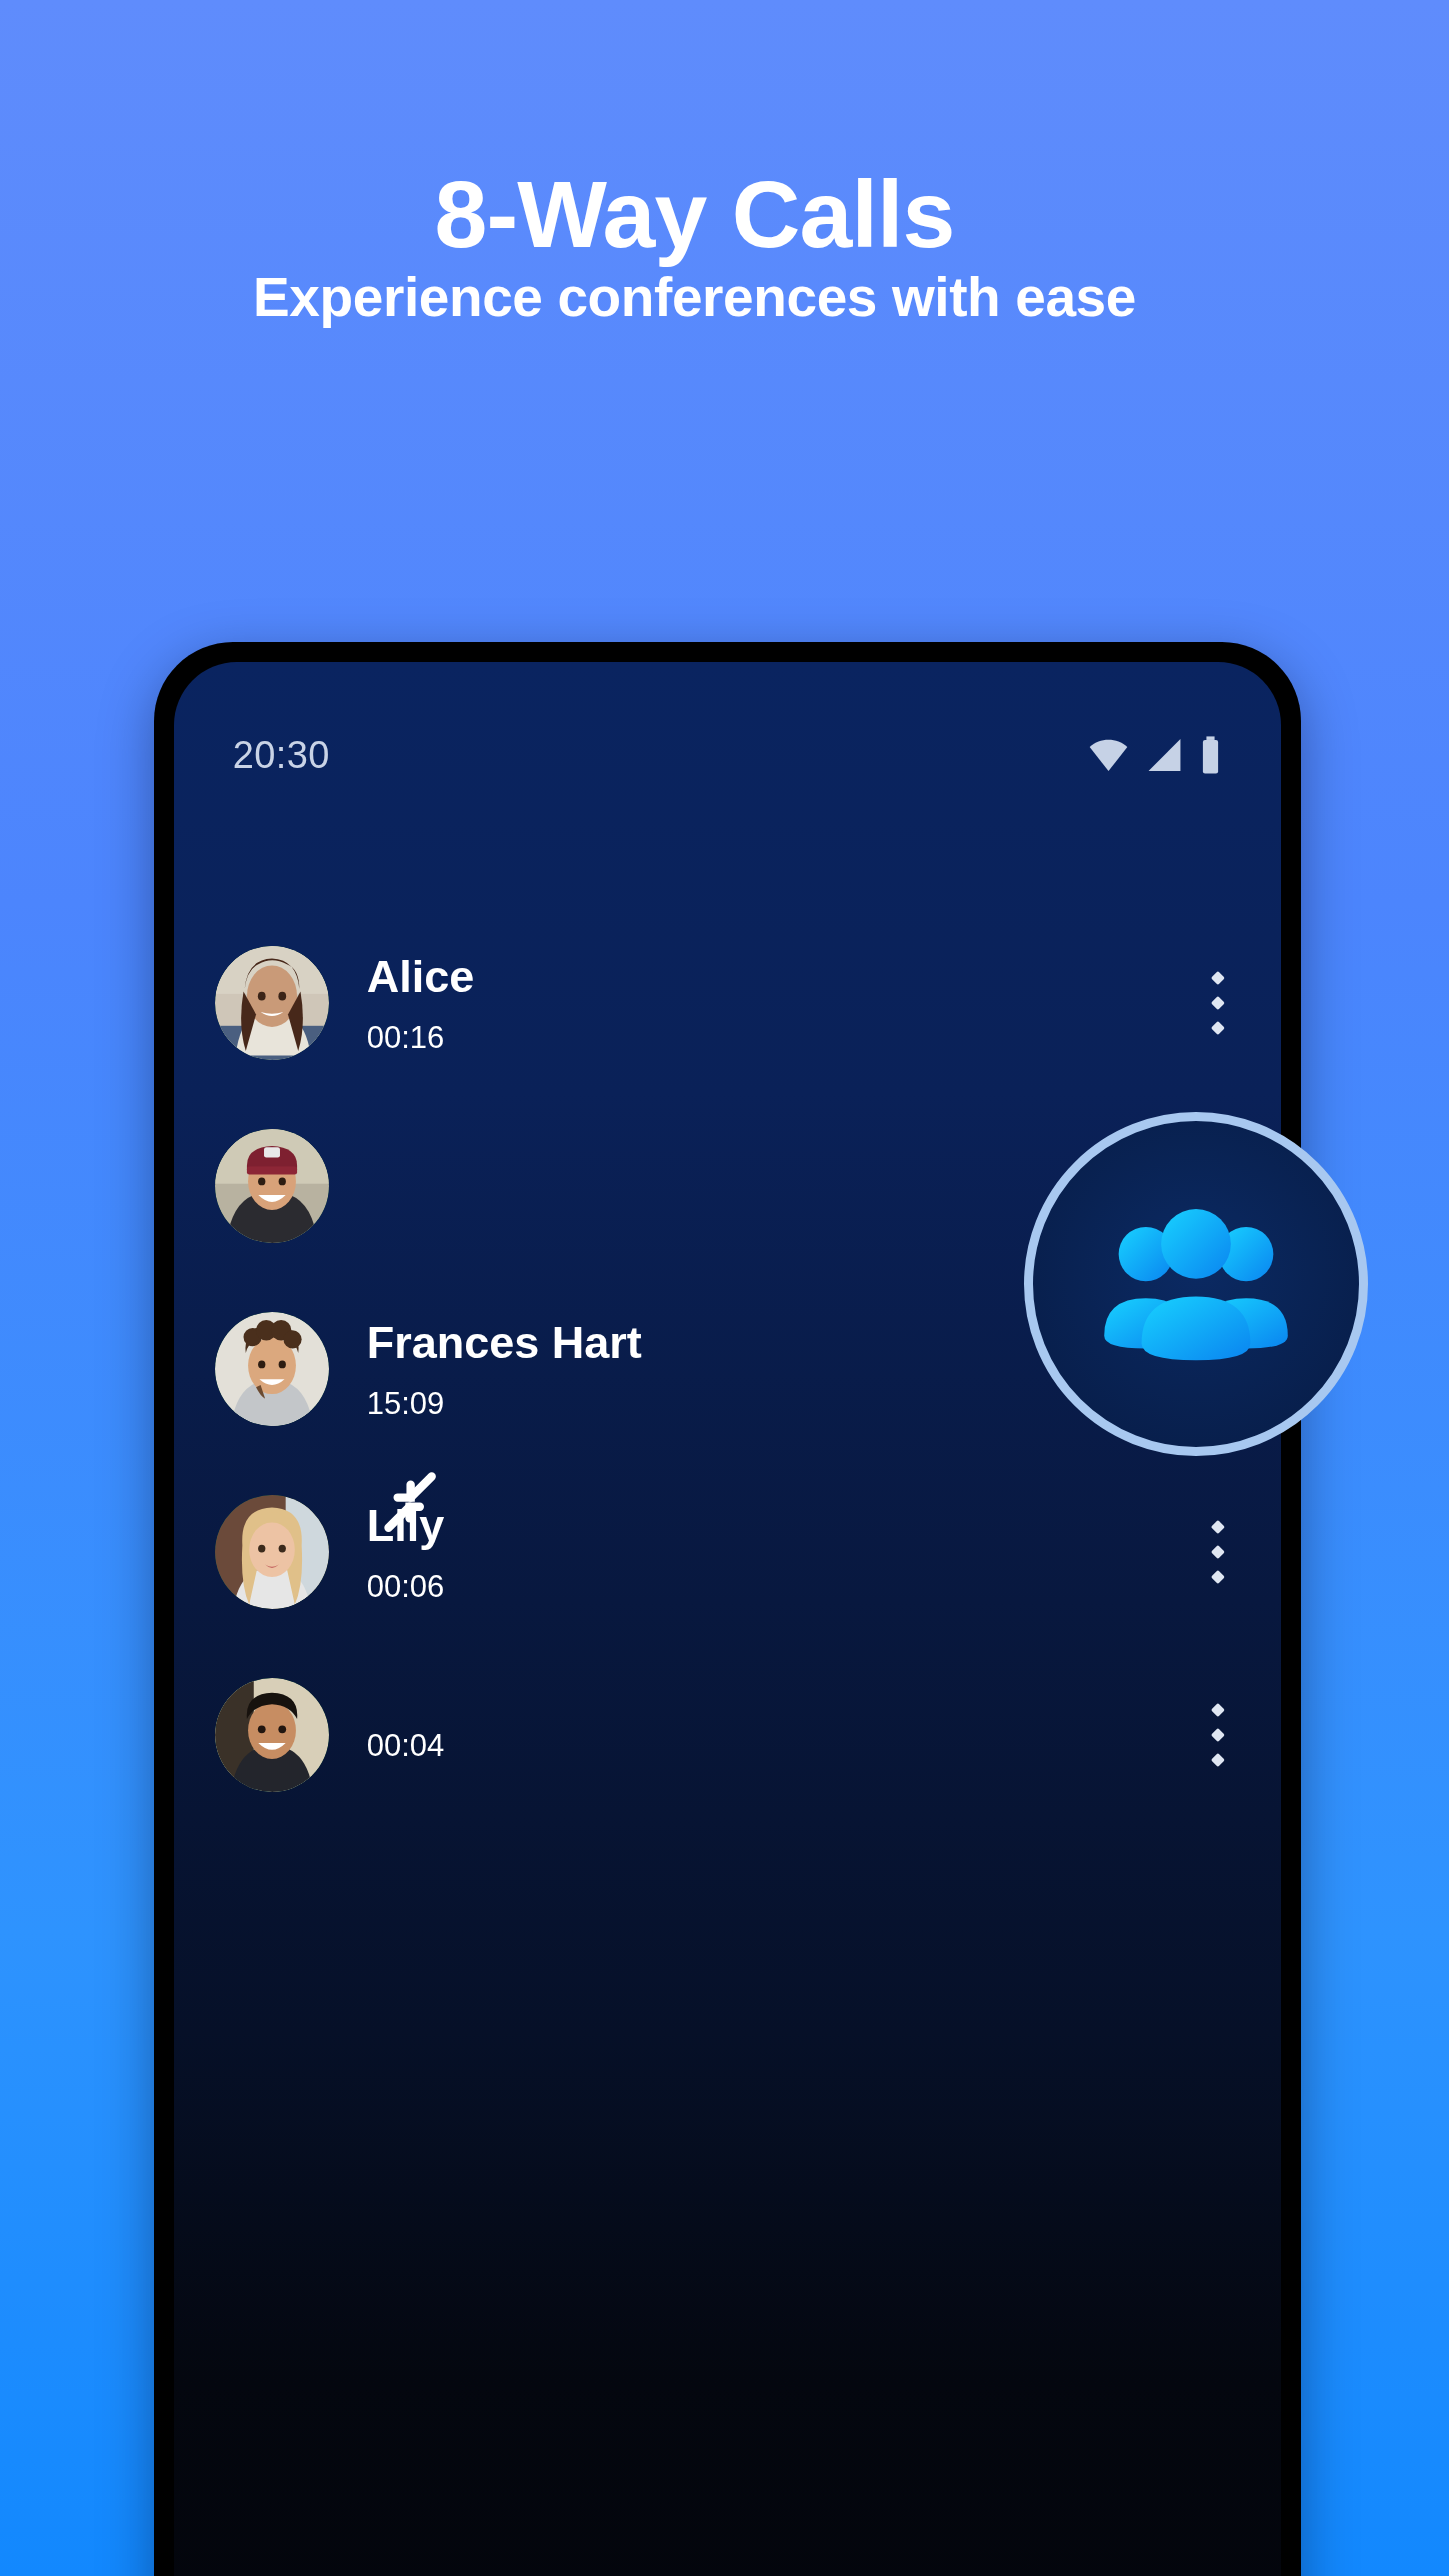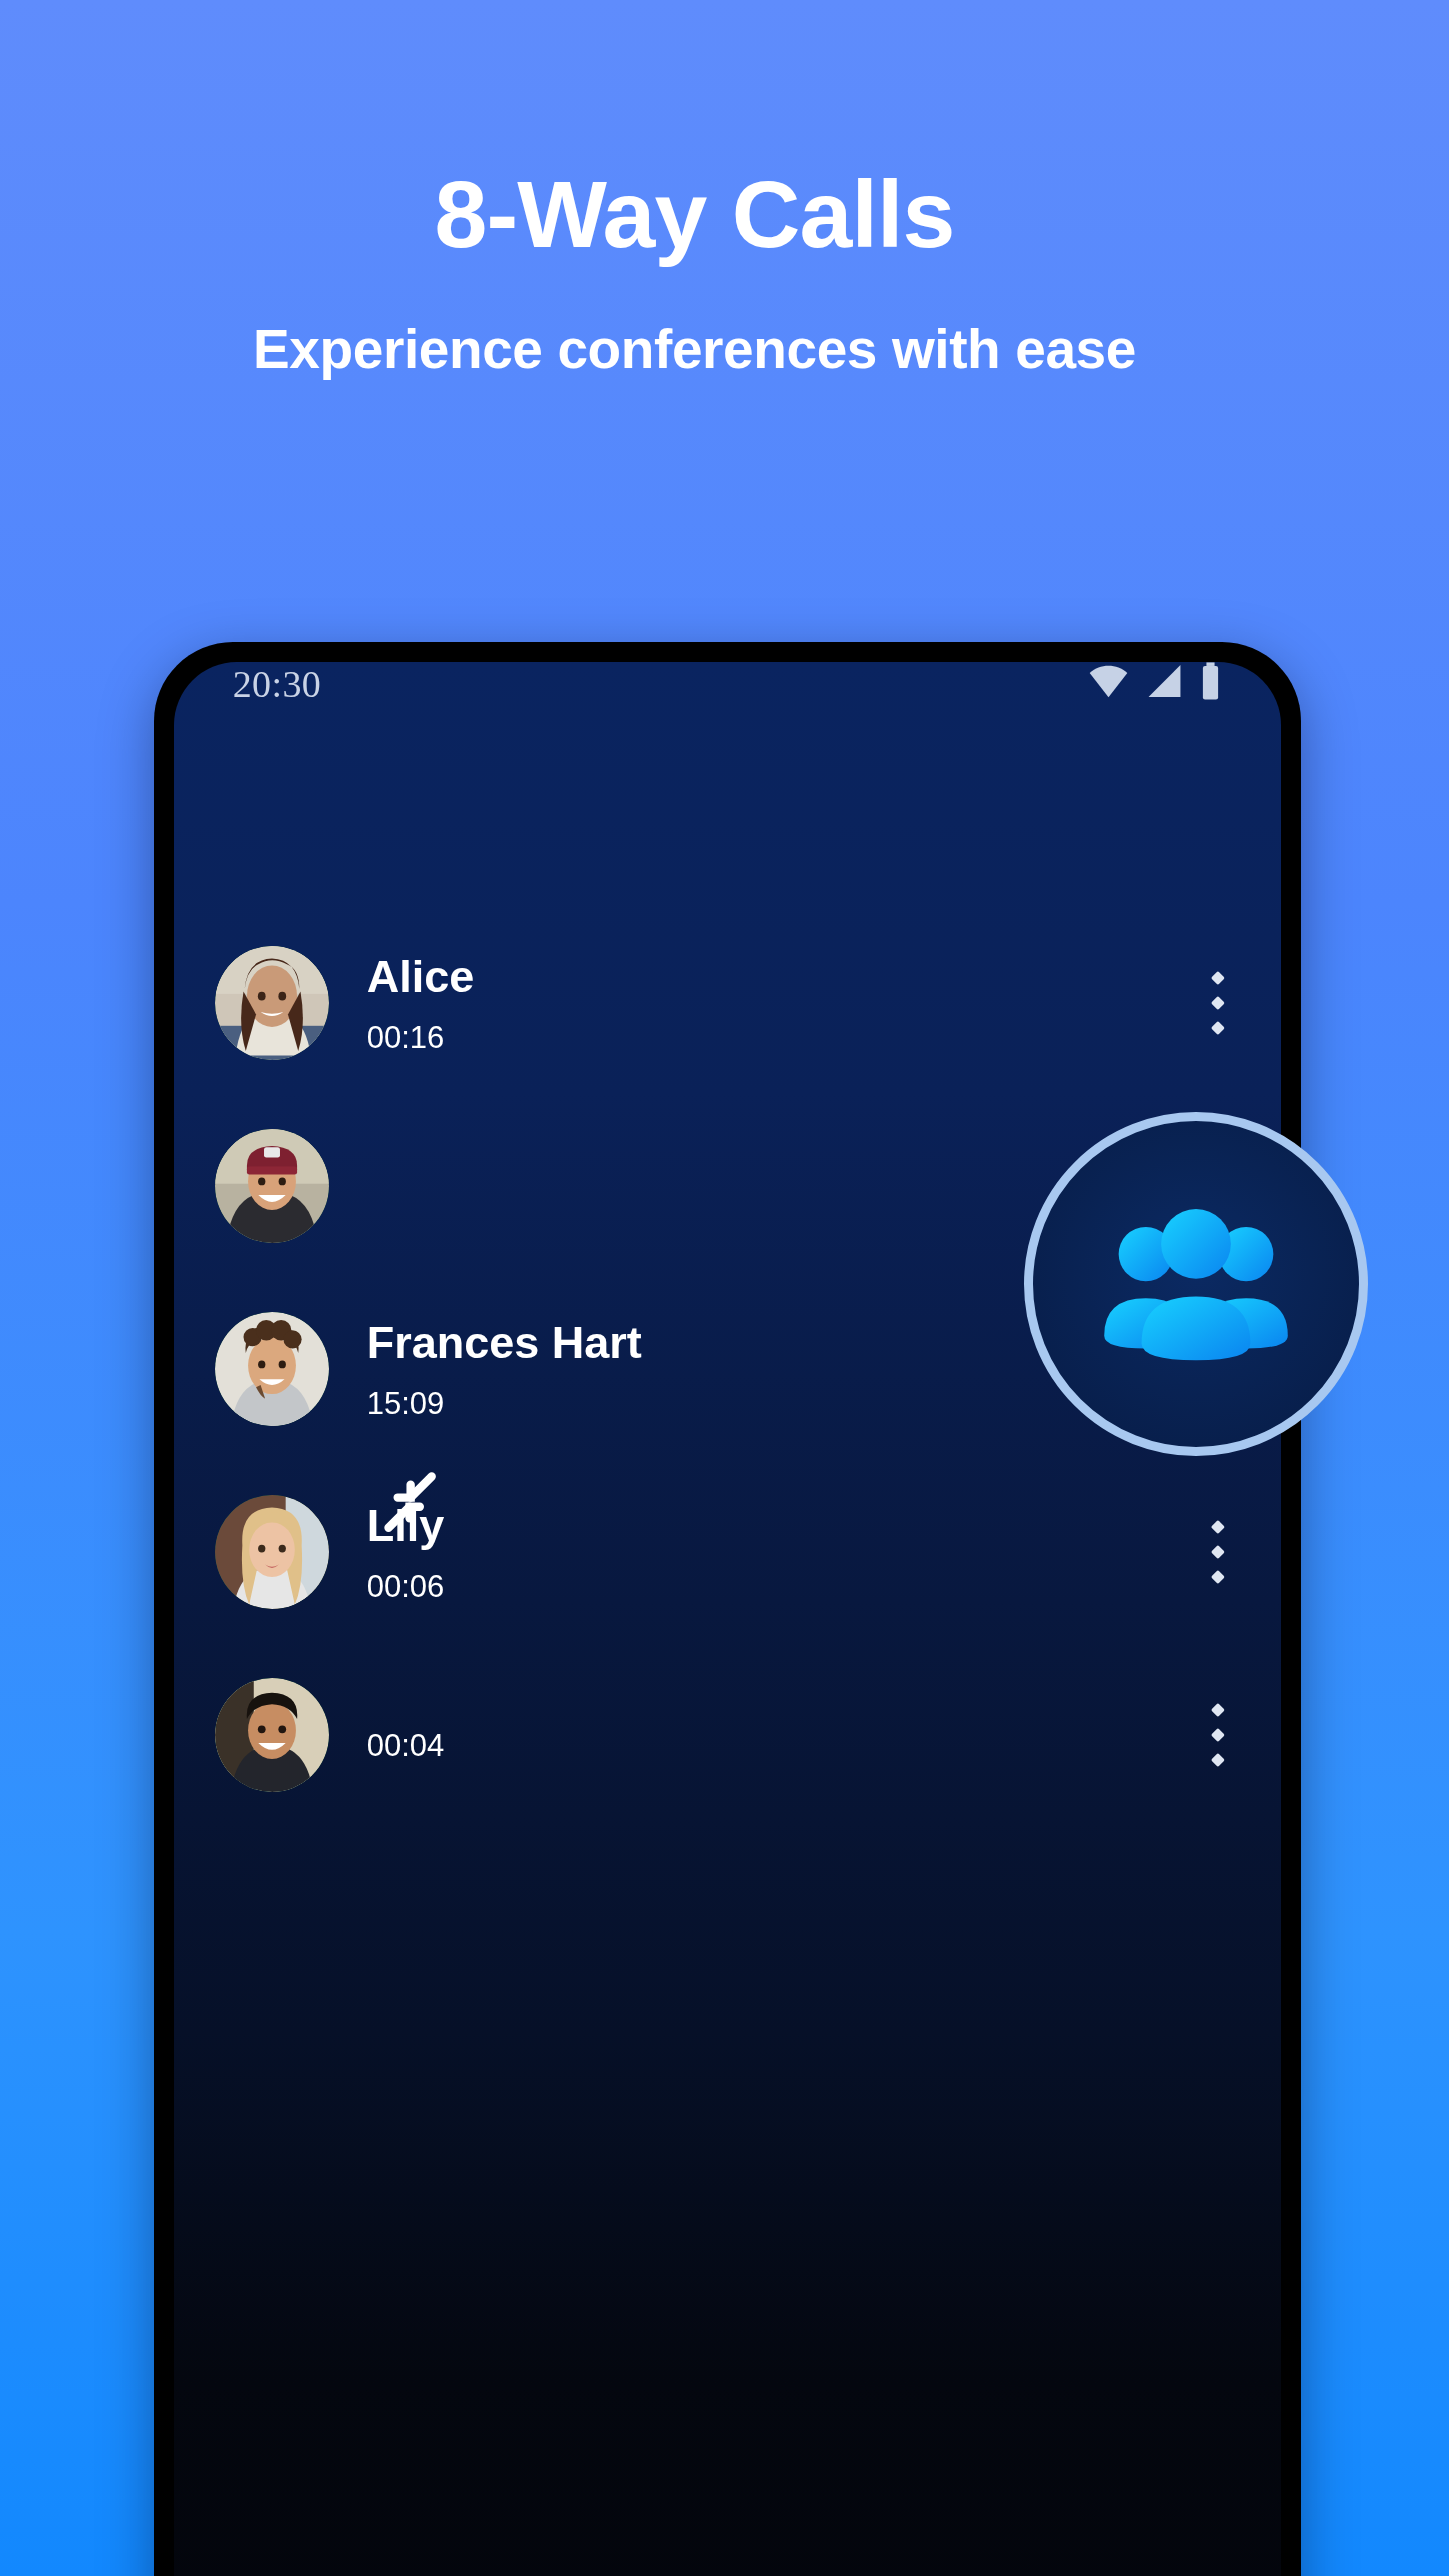--- a/index.html
+++ b/index.html
@@ -17,21 +17,20 @@
   .promo { position:absolute; left:0; top:0; width:1389px; text-align:center; }
   .promo-title {
     margin-top:165px;
     font-size:95px;
     font-weight:bold;
     color:#ffffff;
     letter-spacing:-0.9px;
     line-height:1.05;
   }
   .promo-sub {
-    margin-top:52px;
     font-size:55px;
     font-weight:bold;
     color:#ffffff;
     letter-spacing:-0.4px;
   }
 
   
   .phone {
     position:absolute;
     left:154px; top:642px;
@@ -44,24 +43,23 @@
   .screen {
     width:100%; height:100%;
     border-radius:63px 63px 0 0;
     background:linear-gradient(180deg,#0A2460 0%, #0A2158 22%, #08183F 48%, #061028 70%, #04070F 88%, #03050C 100%);
     position:relative;
     overflow:hidden;
   }
 
   
   .statusbar {
-    position:absolute; left:0; top:0; width:100%; height:107px;
-    display:flex; align-items:flex-start; justify-content:space-between;
+    position:absolute; left:0; top:8px; width:100%; height:107px;
+    display:flex; align-items:flex-end; justify-content:space-between;
     padding:0 59px 0 59px;
-    font-family:Liberation Serif, serif;
   }
   .status-time { font-size:38px; color:#c9d3e6; letter-spacing:0.4px; }
   .status-icons { display:flex; align-items:center; gap:15px; }
 
   
   .collapse-btn {
     position:absolute; left:201px; top:801px;
     width:81px; height:81px;
   }
 

